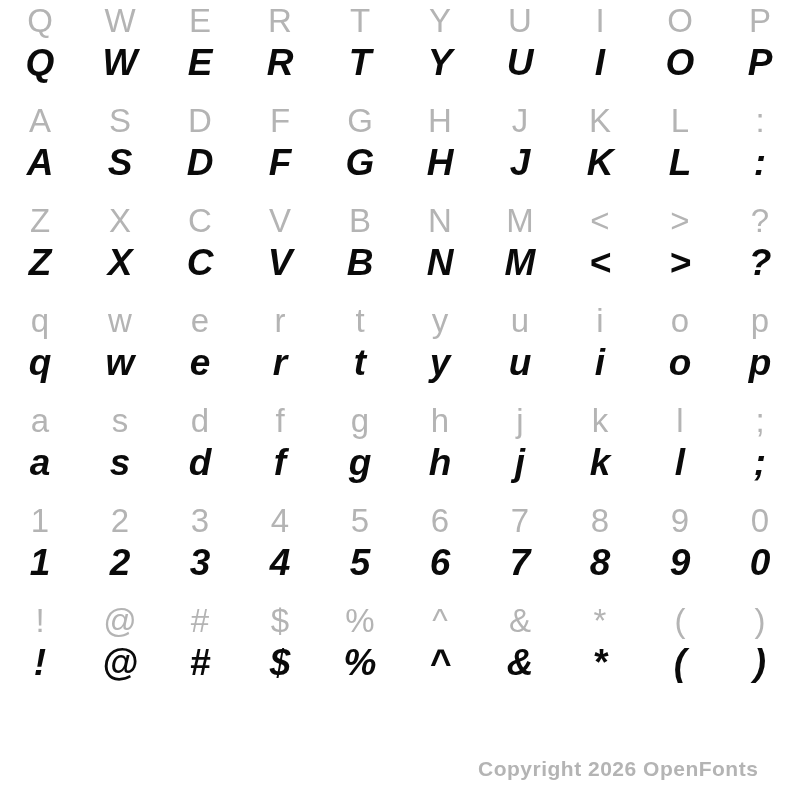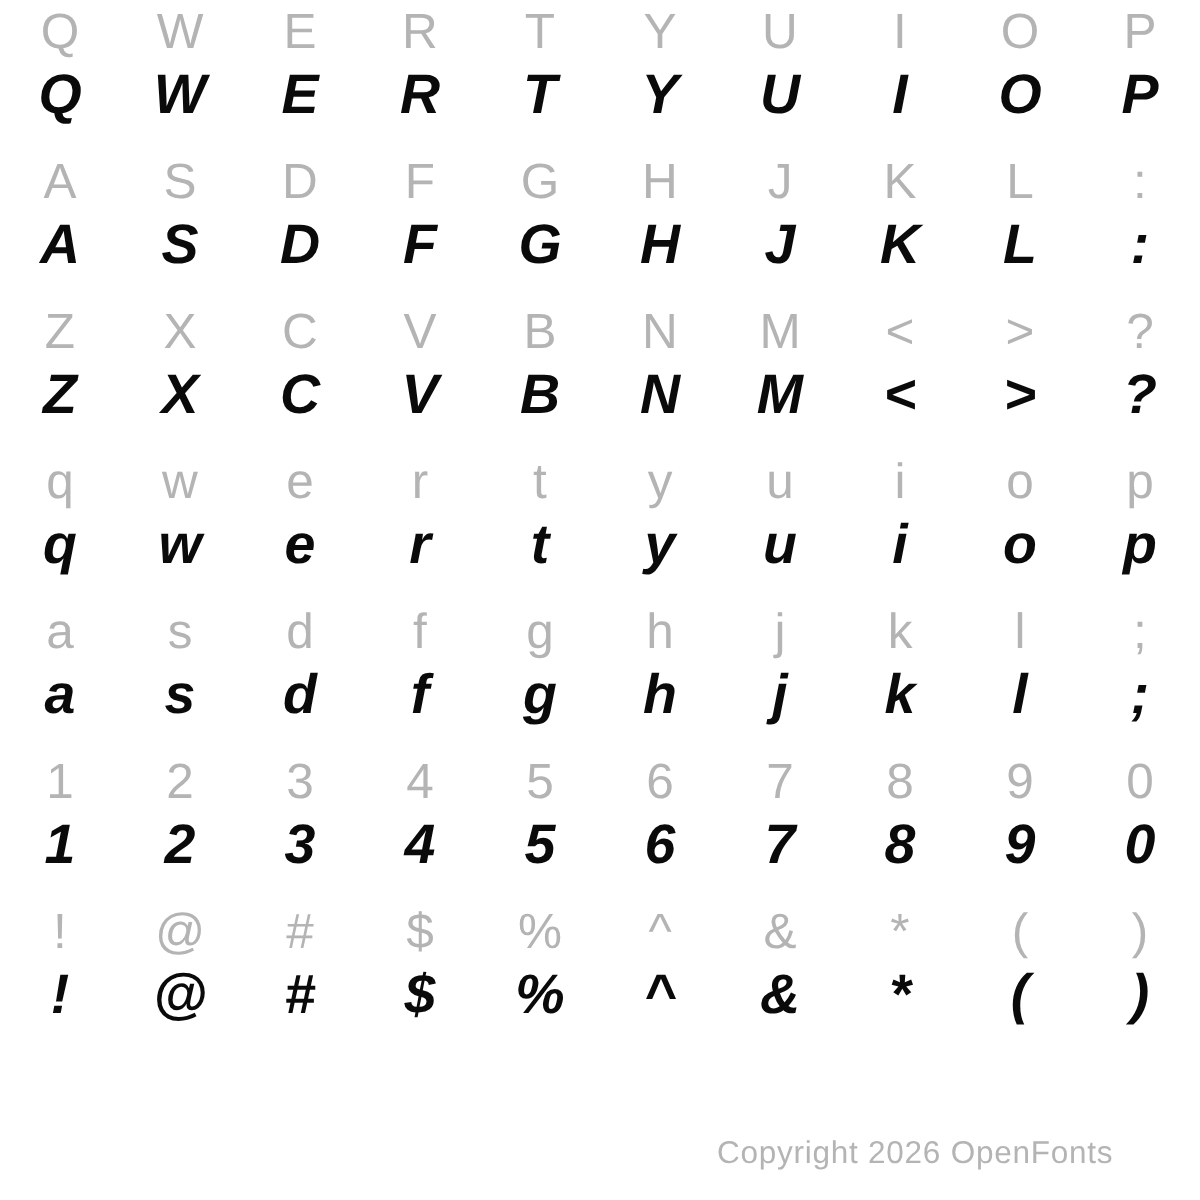--- a/index.html
+++ b/index.html
@@ -47,21 +47,21 @@
     font-style: italic;
     height: 42px;
     line-height: 42px;
   }
   .footer {
     position: absolute;
     top: 757px;
     left: 478px;
     color: var(--muted, #b4b4b4);
     font-size: 21px;
-    font-weight: 400;
+    font-weight: 700;
     letter-spacing: 0.5px;
     white-space: nowrap;
   }
 </style>
 </head>
 <body>
 
 <div class="page">
   <div class="specimen">
 

